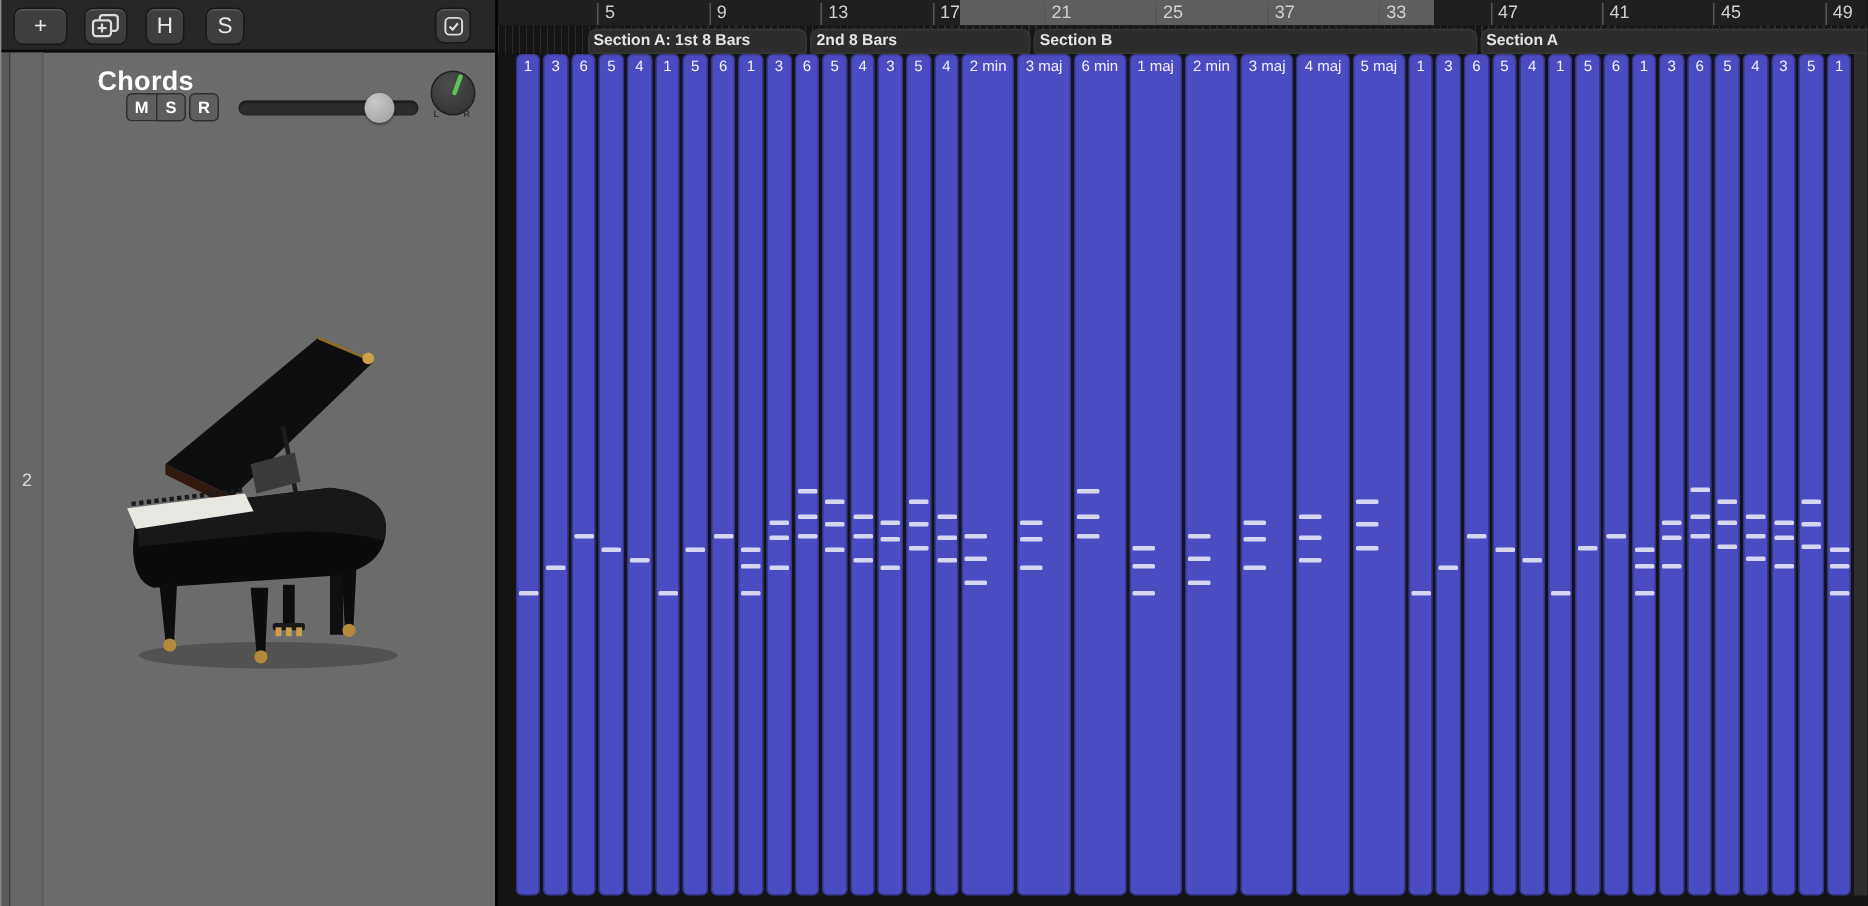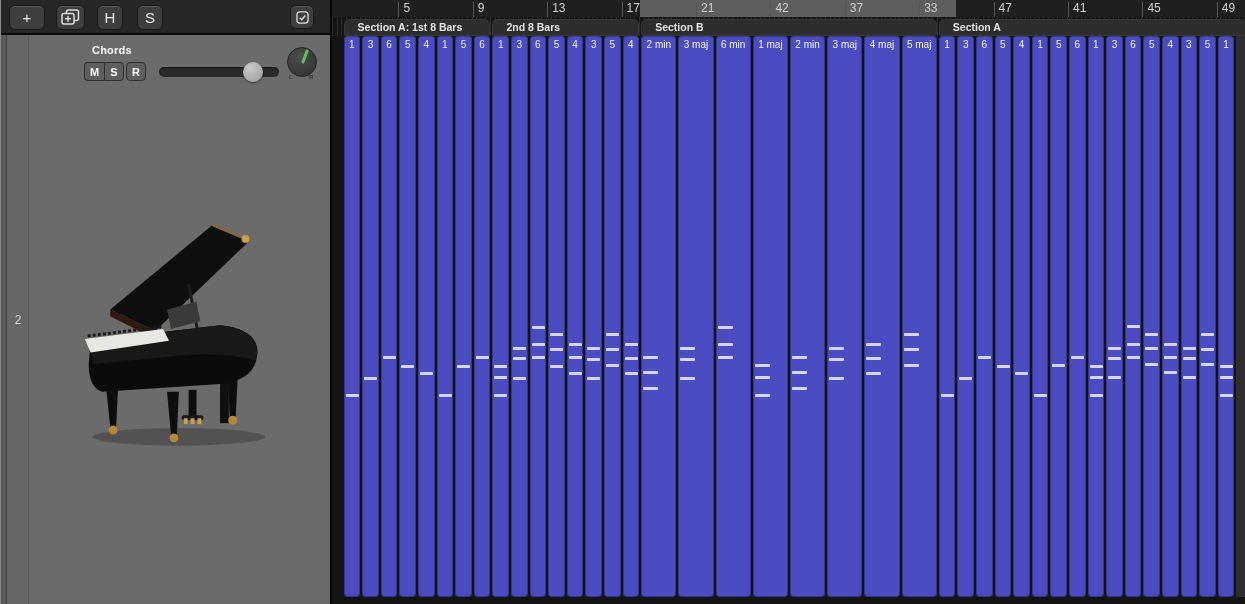--- a/index.html
+++ b/index.html
@@ -10,21 +10,21 @@
   .left-panel{position:absolute;left:0;top:0;width:330px;height:604px;background:#6b6b6b;border-left:1px solid #8a8a8a;box-sizing:border-box;}
   .toolbar{position:absolute;left:0;top:0;width:330px;height:35px;background:#262626;border-bottom:2px solid #0a0a0a;box-sizing:border-box;}
   .tbtn{position:absolute;top:5px;height:25px;background:#3e3e3e;border:1px solid #171717;border-radius:6px;color:#e8e8e8;
         display:flex;align-items:center;justify-content:center;font-size:15px;box-shadow:inset 0 1px 0 rgba(255,255,255,.14);
         box-sizing:border-box;padding:0;cursor:default;}
   .tbtn svg{display:block}
   .panel-leftstrip{position:absolute;left:0;top:35px;width:6px;height:569px;background:#595959;border-right:1px solid #3f3f3f;box-sizing:border-box;}
   .numstrip{position:absolute;left:6px;top:35px;width:22px;height:569px;background:#666;border-right:1px solid #5a5a5a;box-sizing:border-box;}
   .track-number{position:absolute;left:0;top:278px;width:22px;text-align:center;color:#dcdcdc;font-size:12px;}
   .track-header{position:absolute;left:28px;top:35px;width:302px;height:569px;}
-  .track-name{position:absolute;left:63px;top:9px;color:#ffffff;font-size:11px;font-weight:700;letter-spacing:.2px;}
+  .track-name{position:absolute;left:36px;top:9px;color:#ffffff;font-size:18px;font-weight:700;letter-spacing:.2px;}
   .msr{position:absolute;top:27px;height:19px;width:20px;background:#5e5e5e;border:1.5px solid #2f2f2f;color:#fff;
        font-size:11px;font-weight:700;display:flex;align-items:center;justify-content:center;box-sizing:border-box;}
   .msr.m{left:55px;border-radius:4px 0 0 4px;border-right:none;}
   .msr.s{left:75px;border-radius:0 4px 4px 0;}
   .msr.r{left:97px;border-radius:4px;}
   .vslider-track{position:absolute;left:130px;top:32px;width:120px;height:10px;background:#2b2b2b;border-radius:5px;box-shadow:inset 0 1px 2px rgba(0,0,0,.6);}
   .vslider-thumb{position:absolute;left:214px;top:27px;width:20px;height:20px;border-radius:50%;
                  background:radial-gradient(circle at 35% 30%,#c9c9c9,#9b9b9b);box-shadow:0 1px 2px rgba(0,0,0,.5);}
   .pan-knob{position:absolute;left:258px;top:12px;width:30px;height:30px;border-radius:50%;
             background:radial-gradient(circle at 42% 32%,#4d4d4d,#2e2e2e);border:1px solid #222;box-sizing:border-box;}
@@ -33,22 +33,22 @@
 
   
   .timeline{position:absolute;left:330px;top:0;width:915px;height:604px;background:#141414;border-left:2px solid #050505;box-sizing:border-box;}
   .ruler{position:absolute;left:0;top:0;width:915px;height:17px;background:#1f1f1f;overflow:hidden;}
   .ruler-highlight{position:absolute;top:0;height:17px;background:#5e5e5e;}
   .bar-tick{position:absolute;top:2px;width:1px;height:15px;background:#565656;}
   .bar-num{position:absolute;top:1px;font-size:12px;color:#d0d0d0;}
   .marker-row{position:absolute;left:0;top:17px;width:915px;height:19px;background:#151515;
               background-image:repeating-linear-gradient(90deg,#2b2b2b 0,#2b2b2b 1px,transparent 1px,transparent 4.65px);overflow:hidden;}
   .marker-chip{position:absolute;top:2px;height:17px;background:#2d2d2d;border-radius:6px 6px 2px 2px;color:#e3e3e3;
-               font-size:10.5px;font-weight:700;line-height:17px;padding-left:14px;box-sizing:border-box;white-space:nowrap;overflow:hidden;
-               box-shadow:inset 0 0 0 1px rgba(255,255,255,.05);}
+               font-size:10.5px;font-weight:700;line-height:17px;padding-left:4px;box-sizing:border-box;white-space:nowrap;overflow:hidden;
+               box-shadow:inset 0 0 0 1px rgba(255,255,255,.05);margin-left:48px;}
   .regions-lane{position:absolute;left:0;top:36px;width:915px;height:561px;}
   .right-gutter{position:absolute;left:904px;top:36px;width:11px;height:561px;background:#2e2e2e;}
   .region{position:absolute;top:0;height:561px;background:#4c4cc2;border-radius:4px;
           box-shadow:inset 0 0 0 1px rgba(8,8,40,.35), inset 0 1px 0 rgba(255,255,255,.08);box-sizing:border-box;}
   .region-label{display:block;text-align:center;font-size:10px;color:#f2f2ff;margin-top:3px;white-space:nowrap;overflow:hidden;}
   .note{position:absolute;height:3px;left:2px;border-radius:1px;background:#d6d6f2;}
 </style>
 </head>
 <body>
 
@@ -139,21 +139,21 @@
         <div class="bar-num" style="left: 71.4px;">5</div>
         <div class="bar-tick" style="left: 140.8px;"></div>
         <div class="bar-num" style="left: 145.8px;">9</div>
         <div class="bar-tick" style="left: 215.2px;"></div>
         <div class="bar-num" style="left: 220.2px;">13</div>
         <div class="bar-tick" style="left: 289.6px;"></div>
         <div class="bar-num" style="left: 294.6px;">17</div>
         <div class="bar-tick" style="left: 364px;"></div>
         <div class="bar-num" style="left: 369px;">21</div>
         <div class="bar-tick" style="left: 438.4px;"></div>
-        <div class="bar-num" style="left: 443.4px;">42</div>
+        <div class="bar-num" style="left: 443.4px;">25</div>
         <div class="bar-tick" style="left: 512.8px;"></div>
         <div class="bar-num" style="left: 517.8px;">37</div>
         <div class="bar-tick" style="left: 587.2px;"></div>
         <div class="bar-num" style="left: 592.2px;">33</div>
         <div class="bar-tick" style="left: 661.6px;"></div>
         <div class="bar-num" style="left: 666.6px;">47</div>
         <div class="bar-tick" style="left: 736px;"></div>
         <div class="bar-num" style="left: 741px;">41</div>
         <div class="bar-tick" style="left: 810.4px;"></div>
         <div class="bar-num" style="left: 815.4px;">45</div>

